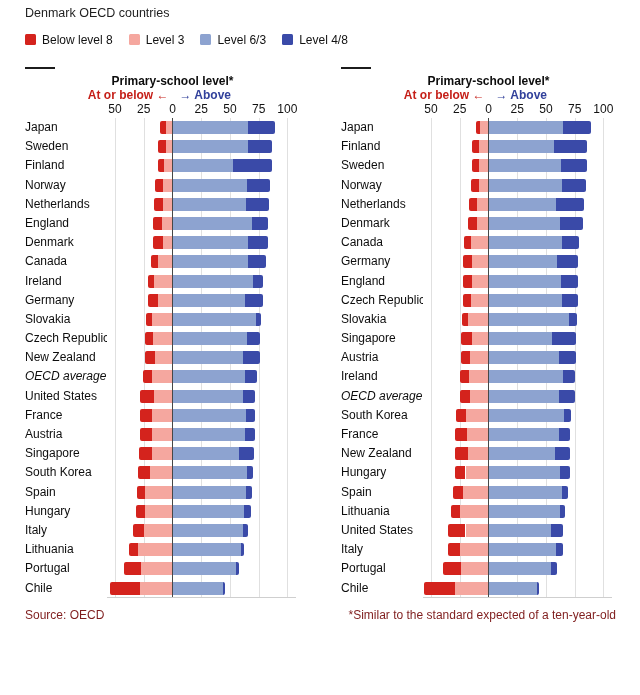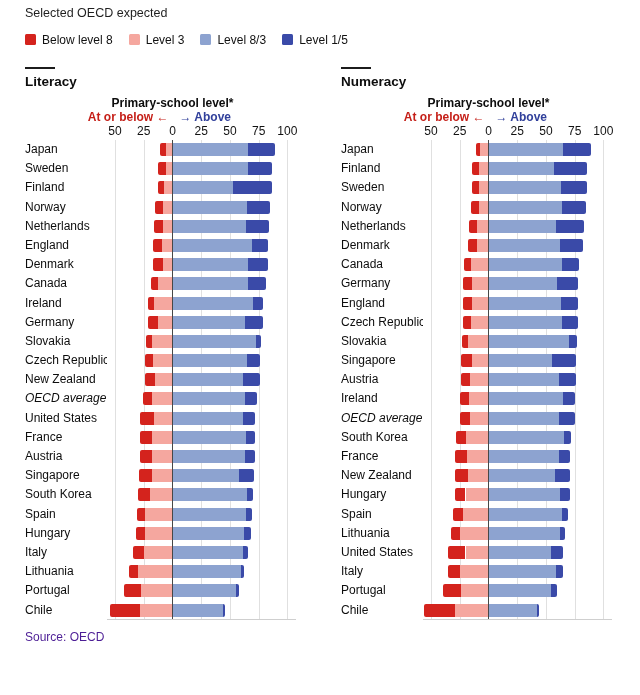--- a/index.html
+++ b/index.html
@@ -45,51 +45,50 @@
   .row{display:flex;height:19.2px;position:relative;z-index:1;}
   .row-label{width:82px;flex:0 0 auto;font-size:12px;line-height:19.4px;
     white-space:nowrap;overflow:hidden;}
   .row-label.italic{font-style:italic;}
   .bars{position:relative;width:189px;flex:0 0 auto;}
   .seg{position:absolute;top:3px;height:13px;}
   .seg.first{border-radius:2px 0 0 2px;}
   .seg.last{border-radius:0 2px 2px 0;}
 
   .footer{display:flex;justify-content:space-between;align-items:baseline;
-    margin-top:10px;font-size:12px;color:#4c1d95;}
+    margin-top:10px;font-size:12px;color:#7f1d1d;}
 </style>
 </head>
 <body>
 
 <div class="wrap">
-  <p class="note">Selected OECD expected</p>
+  <p class="note">Denmark OECD countries</p>
 
   <div class="legend">
       <div class="legend-item">
         <span class="swatch" style="background: rgb(212, 35, 29);"></span>
         <span>Below level 8</span>
       </div>
       <div class="legend-item">
         <span class="swatch" style="background: rgb(245, 167, 159);"></span>
         <span>Level 3</span>
       </div>
       <div class="legend-item">
         <span class="swatch" style="background: rgb(141, 163, 208);"></span>
-        <span>Level 8/3</span>
+        <span>Level 6/3</span>
       </div>
       <div class="legend-item">
         <span class="swatch" style="background: rgb(58, 74, 168);"></span>
-        <span>Level 1/5</span>
+        <span>Level 4/8</span>
       </div>
     </div>
 
   <div class="panels">
       <div class="panel">
         <div class="panel-rule"></div>
-        <h2 class="panel-title">Literacy</h2>
         <div class="axis-head">
           <div class="axis-title">Primary-school level*</div>
           <div class="axis-sub-left" style="color: rgb(197, 31, 24);">At or below ←</div>
           <div class="axis-sub-right" style="color: rgb(49, 64, 155);">→ Above</div>
         </div>
         <div class="tick-row">
           <span class="tick" style="left: 4.25532%;">50</span>
           <span class="tick" style="left: 19.4529%;">25</span>
           <span class="tick" style="left: 34.6505%;">0</span>
           <span class="tick" style="left: 49.848%;">25</span>
@@ -329,21 +328,20 @@
               <div class="seg first" style="left: 1.82371%; width: 15.8055%; background: rgb(212, 35, 29);"></div>
               <div class="seg" style="left: 17.6292%; width: 17.0213%; background: rgb(245, 167, 159);"></div>
               <div class="seg" style="left: 34.6505%; width: 26.7477%; background: rgb(141, 163, 208);"></div>
               <div class="seg last" style="left: 61.3982%; width: 1.21581%; background: rgb(58, 74, 168);"></div>
             </div>
           </div>
         </div>
       </div>
       <div class="panel">
         <div class="panel-rule"></div>
-        <h2 class="panel-title">Numeracy</h2>
         <div class="axis-head">
           <div class="axis-title">Primary-school level*</div>
           <div class="axis-sub-left" style="color: rgb(197, 31, 24);">At or below ←</div>
           <div class="axis-sub-right" style="color: rgb(49, 64, 155);">→ Above</div>
         </div>
         <div class="tick-row">
           <span class="tick" style="left: 4.25532%;">50</span>
           <span class="tick" style="left: 19.4529%;">25</span>
           <span class="tick" style="left: 34.6505%;">0</span>
           <span class="tick" style="left: 49.848%;">25</span>
@@ -585,14 +583,15 @@
               <div class="seg" style="left: 34.6505%; width: 25.5319%; background: rgb(141, 163, 208);"></div>
               <div class="seg last" style="left: 60.1824%; width: 1.21581%; background: rgb(58, 74, 168);"></div>
             </div>
           </div>
         </div>
       </div>
     </div>
 
   <div class="footer">
     <span>Source: OECD</span>
+    <span>*Similar to the standard expected of a ten-year-old</span>
   </div>
 </div>
 
 </body></html>

